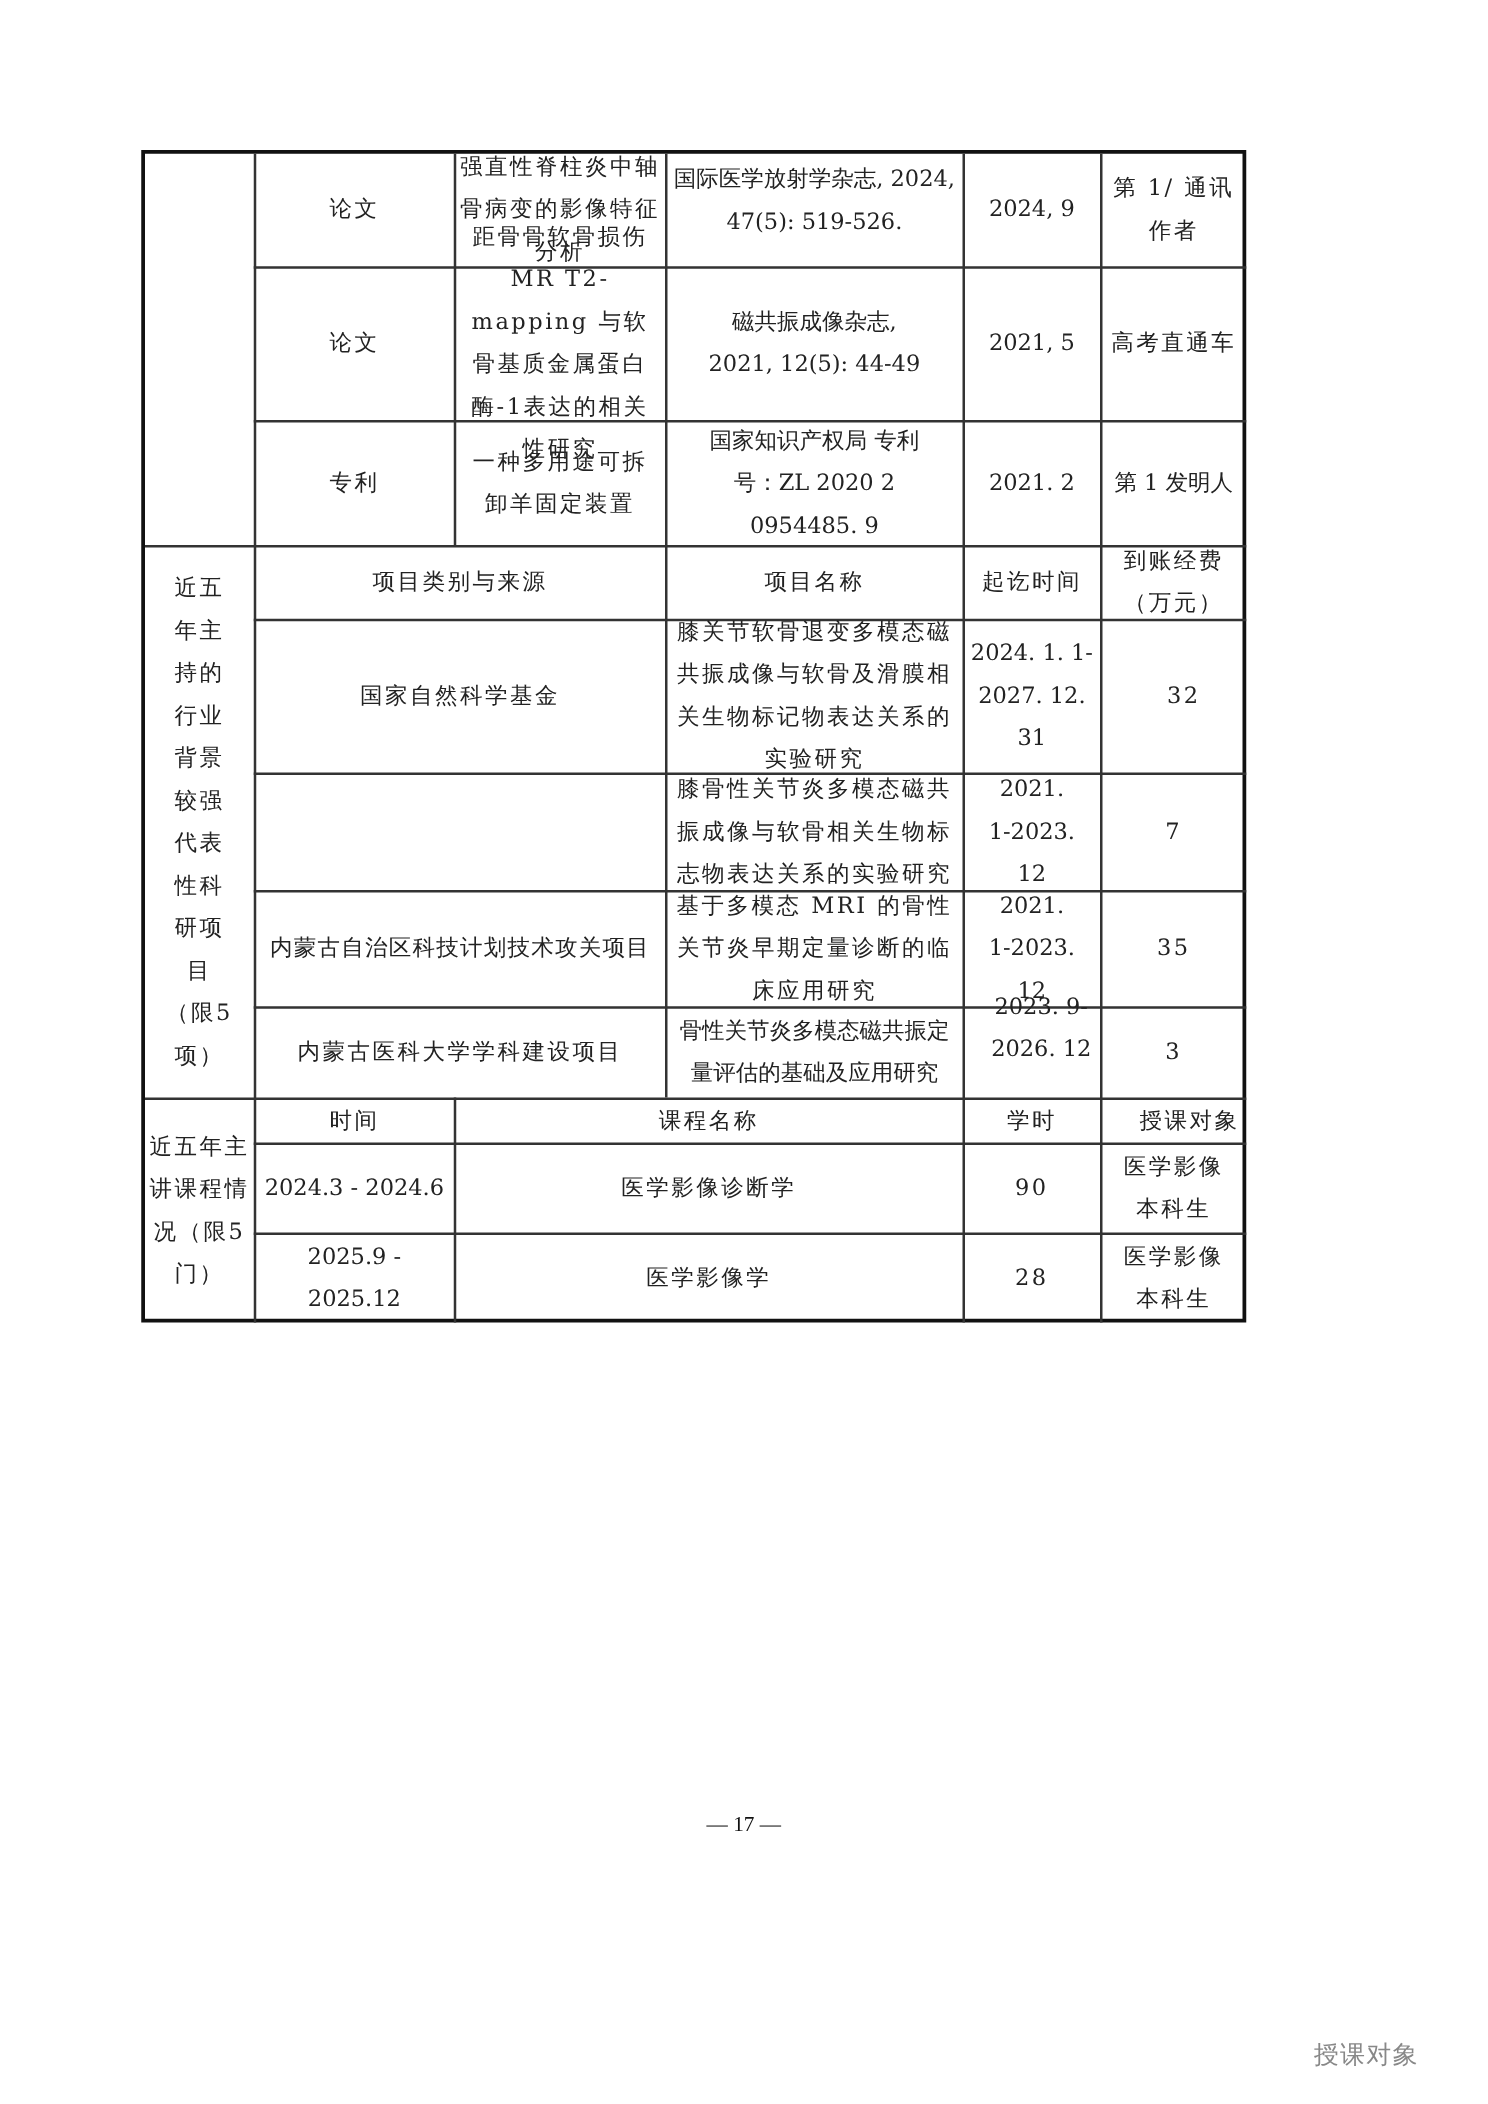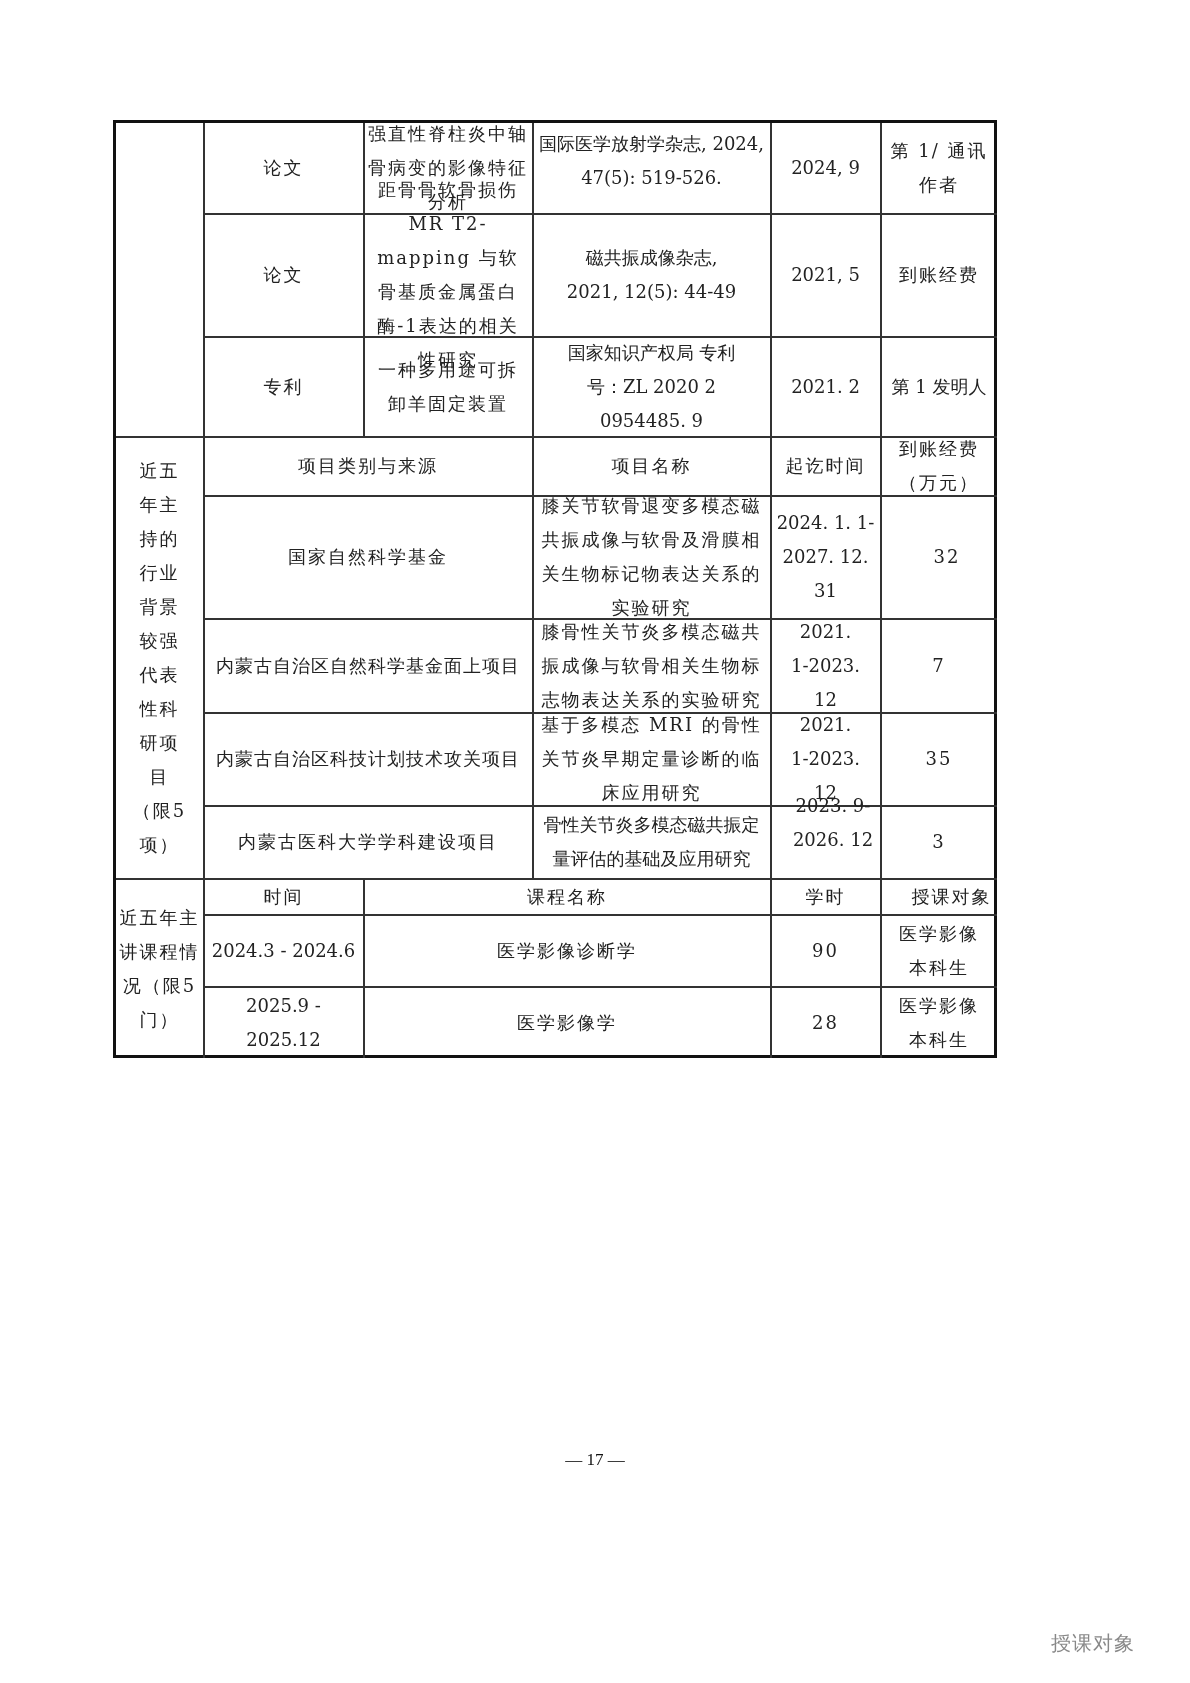--- a/index.html
+++ b/index.html
@@ -47,40 +47,39 @@
     <div class="cell" style="left:88px;top:0;width:159px;height:90px;">论文</div>
     <div class="cell" style="left:248px;top:0;width:168px;height:90px;">强直性脊柱炎中轴骨病变的影像特征分析</div>
     <div class="cell small" style="left:417px;top:0;width:237px;height:76px;">国际医学放射学杂志, 2024, 47(5): 519-526.</div>
     <div class="cell small" style="left:655px;top:0;width:109px;height:90px;">2024, 9</div>
     <div class="cell" style="left:765px;top:0;width:116px;height:90px;">第 1/ 通讯作者</div>
 
     <div class="cell" style="left:88px;top:91px;width:159px;height:122px;">论文</div>
     <div class="cell" style="left:248px;top:91px;width:168px;height:122px;">距骨骨软骨损伤 MR T2-mapping 与软骨基质金属蛋白酶-1表达的相关性研究</div>
     <div class="cell small" style="left:417px;top:91px;width:237px;height:122px;padding:0 30px;">磁共振成像杂志, 2021, 12(5): 44-49</div>
     <div class="cell small" style="left:655px;top:91px;width:109px;height:122px;">2021, 5</div>
-    <div class="cell" style="left:765px;top:91px;width:116px;height:122px;">到账经费</div>
+    <div class="cell" style="left:765px;top:91px;width:116px;height:122px;">高考直通车</div>
 
     <div class="cell" style="left:88px;top:214px;width:159px;height:99px;">专利</div>
     <div class="cell" style="left:248px;top:214px;width:168px;height:99px;padding:0 10px;">一种多用途可拆卸羊固定装置</div>
     <div class="cell small" style="left:417px;top:214px;width:237px;height:99px;padding:0 28px;">国家知识产权局 专利号：ZL 2020 2 0954485. 9</div>
     <div class="cell small" style="left:655px;top:214px;width:109px;height:99px;">2021. 2</div>
     <div class="cell small" style="left:765px;top:214px;width:116px;height:99px;">第 1 发明人</div>
 
     <div class="cell" style="left:0;top:314px;width:87px;height:441px;padding:0 16px;">近五年主持的行业背景较强代表性科研项目（限5项）</div>
     <div class="cell" style="left:88px;top:314px;width:328px;height:58px;">项目类别与来源</div>
     <div class="cell" style="left:417px;top:314px;width:237px;height:58px;">项目名称</div>
     <div class="cell" style="left:655px;top:314px;width:109px;height:58px;">起讫时间</div>
     <div class="cell" style="left:765px;top:314px;width:116px;height:58px;">到账经费（万元）</div>
 
     <div class="cell" style="left:88px;top:373px;width:328px;height:122px;">国家自然科学基金</div>
     <div class="cell" style="left:417px;top:373px;width:237px;height:122px;">膝关节软骨退变多模态磁共振成像与软骨及滑膜相关生物标记物表达关系的实验研究</div>
     <div class="cell small" style="left:655px;top:373px;width:109px;height:122px;">2024. 1. 1-2027. 12. 31</div>
     <div class="cell" style="left:765px;top:373px;width:132px;height:122px;">32</div>
 
-    <div class="cell" style="left:88px;top:496px;width:328px;height:93px;letter-spacing:1px;">内蒙古自治区自然科学基金面上项目</div>
     <div class="cell" style="left:417px;top:496px;width:237px;height:93px;">膝骨性关节炎多模态磁共振成像与软骨相关生物标志物表达关系的实验研究</div>
     <div class="cell small" style="left:655px;top:496px;width:109px;height:93px;padding:0 18px;">2021. 1-2023. 12</div>
     <div class="cell" style="left:765px;top:496px;width:116px;height:93px;">7</div>
 
     <div class="cell" style="left:88px;top:590px;width:328px;height:92px;letter-spacing:1px;">内蒙古自治区科技计划技术攻关项目</div>
     <div class="cell" style="left:417px;top:590px;width:237px;height:92px;">基于多模态 MRI 的骨性关节炎早期定量诊断的临床应用研究</div>
     <div class="cell small" style="left:655px;top:590px;width:109px;height:92px;padding:0 18px;">2021. 1-2023. 12</div>
     <div class="cell" style="left:765px;top:590px;width:116px;height:92px;">35</div>
 
     <div class="cell" style="left:88px;top:683px;width:328px;height:72px;">内蒙古医科大学学科建设项目</div>

